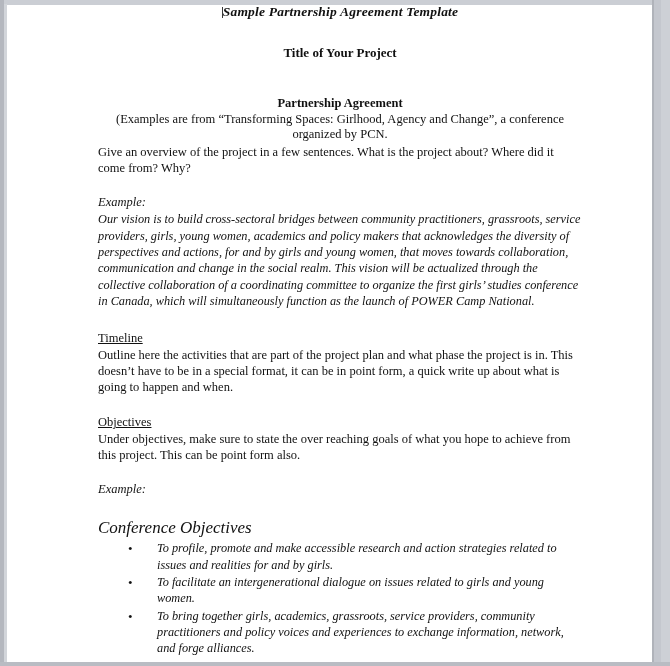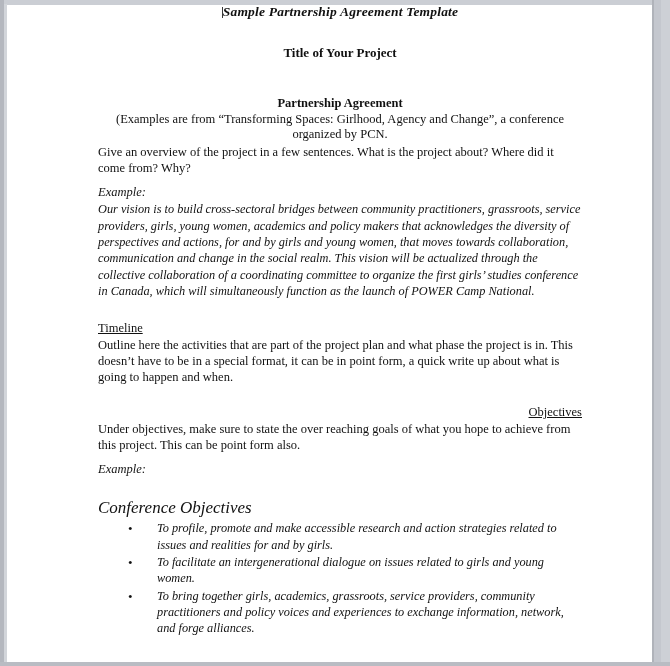--- a/index.html
+++ b/index.html
@@ -127,35 +127,35 @@
     margin-top: 1px;
   }
 
   .section-head {
     font-size: 12.5px;
     color: #111;
     text-decoration: underline;
     line-height: 1.2;
     margin-top: 22px;
   }
-  .section-head.tight { margin-top: 20px; text-align: right; }
+  .section-head.tight { margin-top: 20px; }
 
   .body-text {
     font-size: 12.5px;
     color: #111;
     line-height: 1.28;
     text-align: left;
     margin-top: 1px;
   }
 
   .example-label {
     font-size: 12.5px;
     font-style: italic;
     color: #111;
-    margin-top: 9px;
+    margin-top: 19px;
     line-height: 1.25;
   }
 
   .example-body {
     font-size: 12.3px;
     font-style: italic;
     color: #111;
     line-height: 1.33;
     margin-top: 1px;
   }

